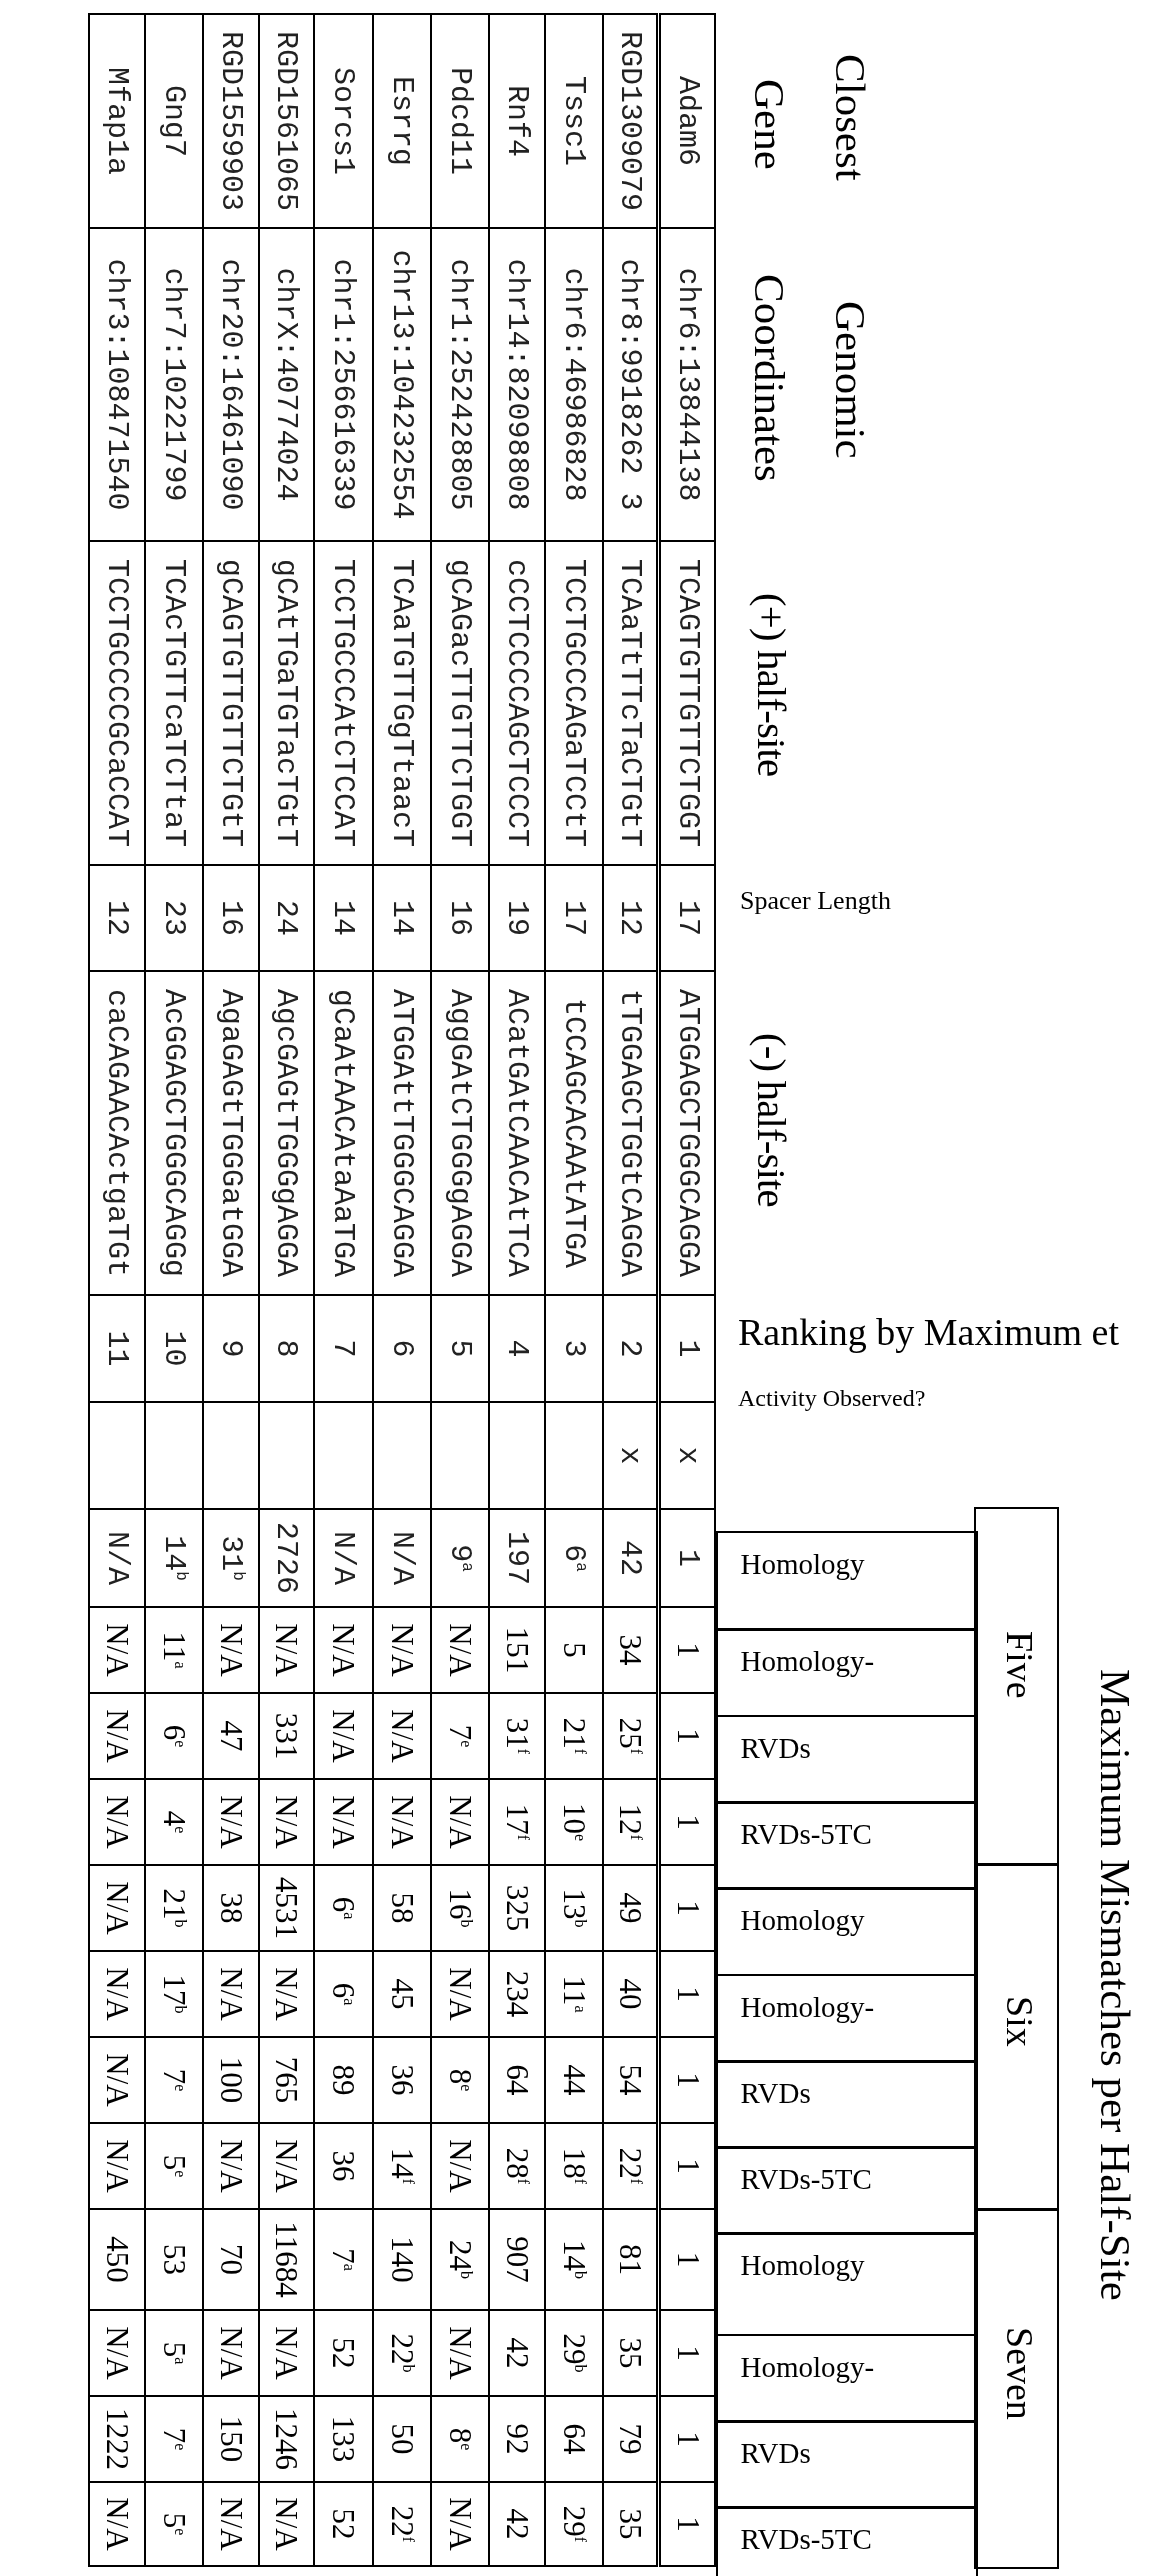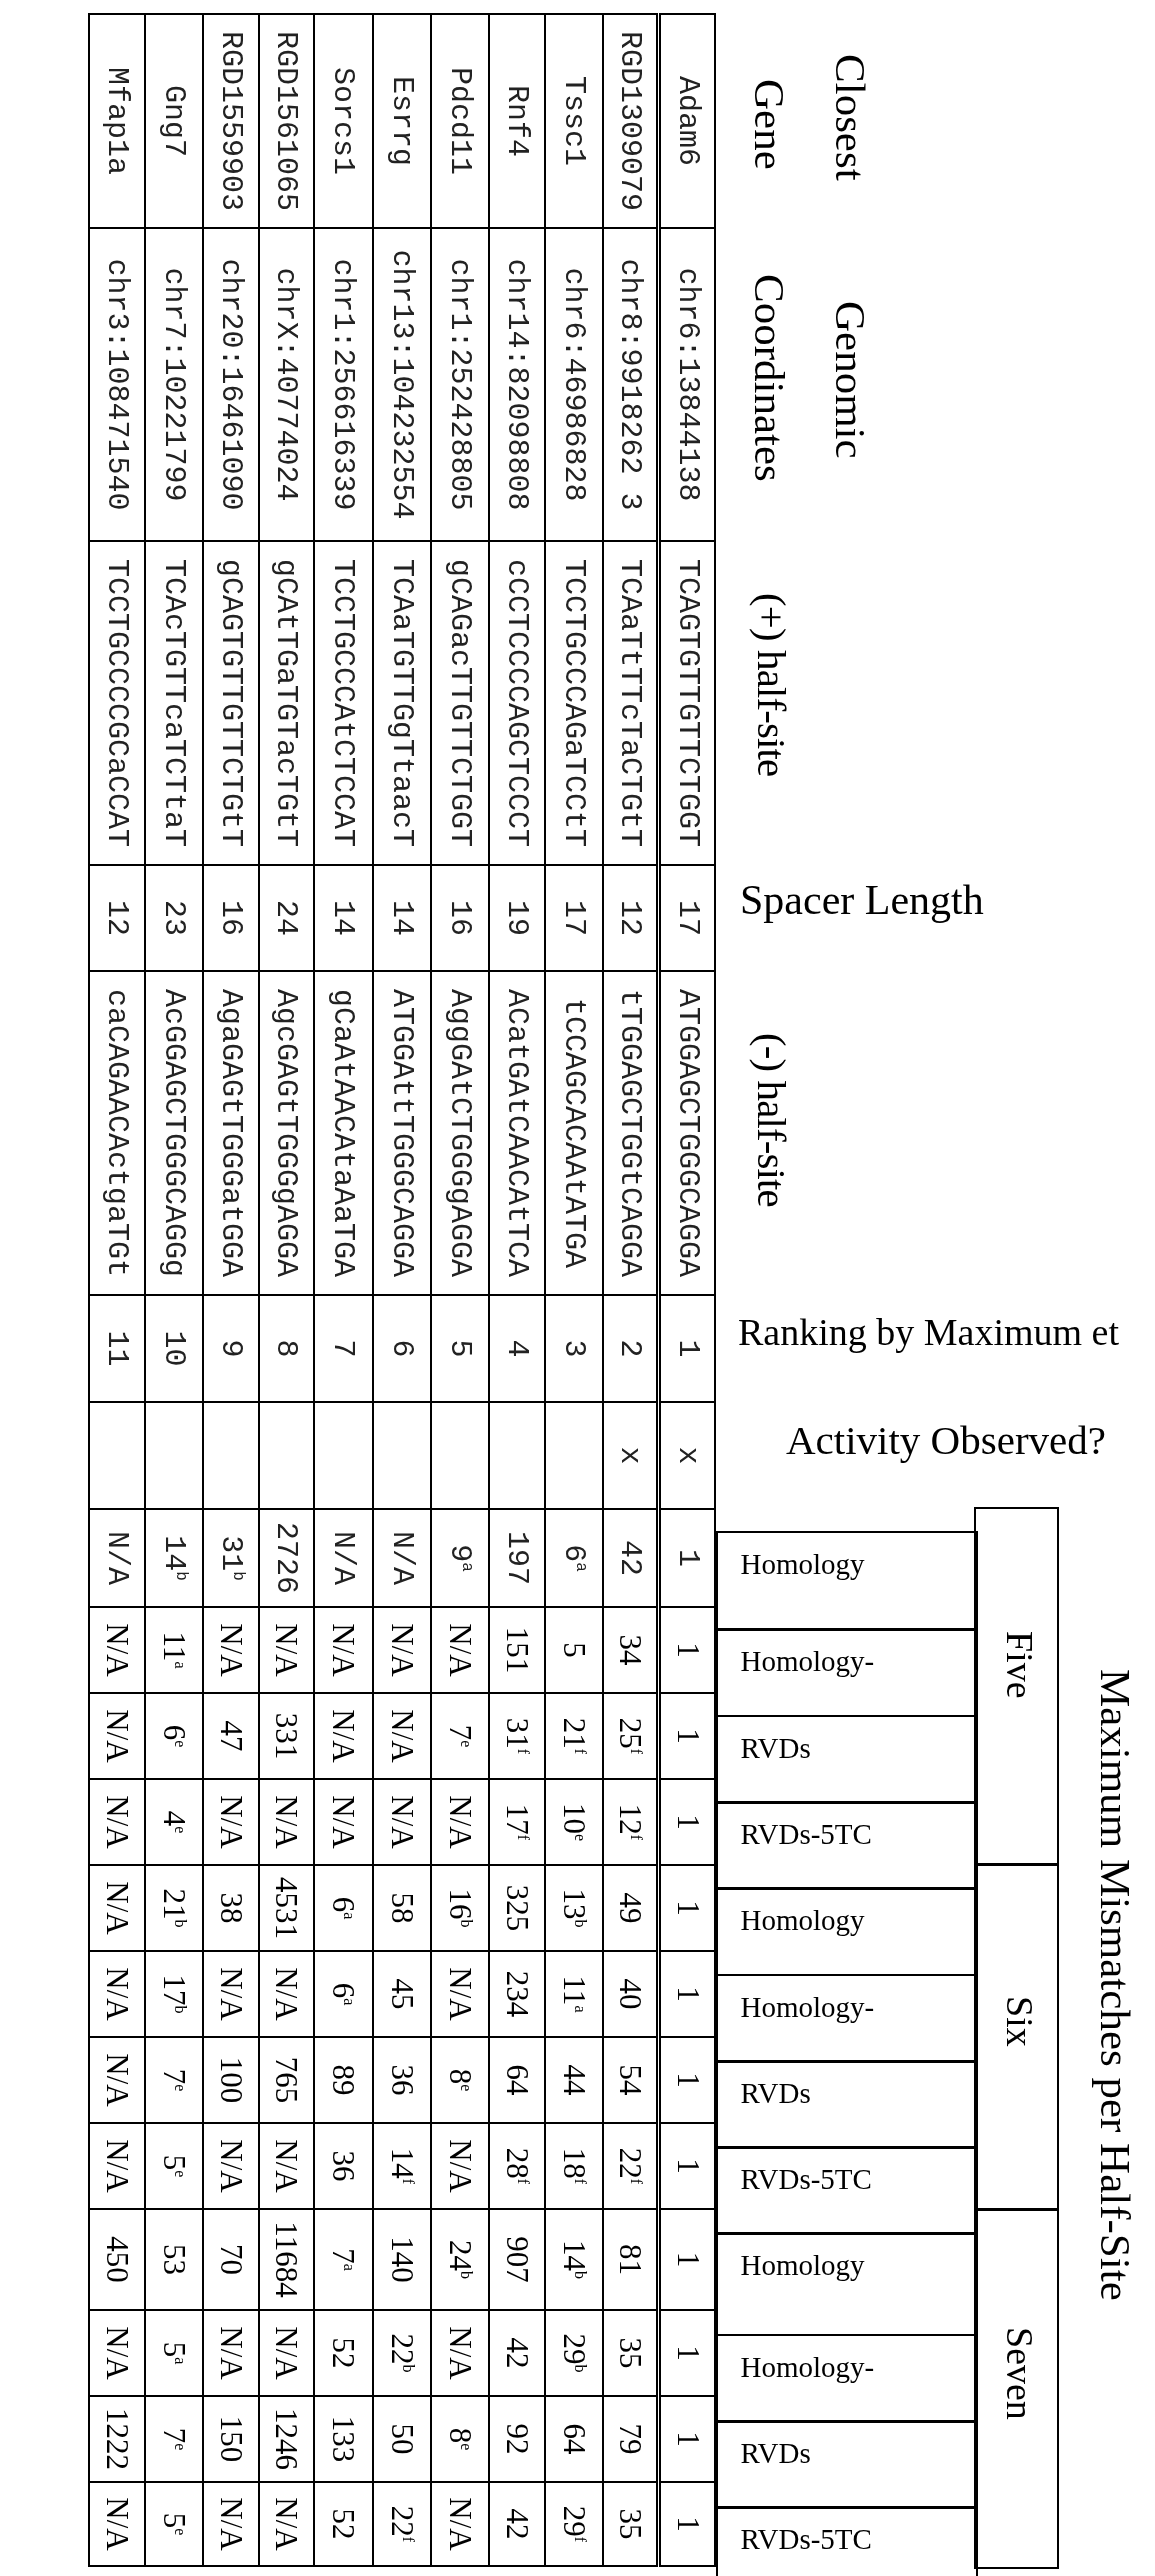--- a/index.html
+++ b/index.html
@@ -287,30 +287,30 @@
 </div>
 <div class="hdr vtext" style="left:872px; top:301px; font-size:43px; line-height:43px;">
   <span>Genomic</span>
 </div>
 <div class="hdr vtext" style="left:791px; top:274px; font-size:43px; line-height:43px;">
   <span>Coordinates</span>
 </div>
 <div class="hdr vtext" style="left:792px; top:593px; font-size:41px; line-height:41px; letter-spacing:-0.9px;">
   <span>(+) half-site</span>
 </div>
-<div class="hdr" style="left:740px; top:878px; font-size:42px; line-height:45px;text-align:center;">
+<div class="hdr" style="left:740px; top:878px; font-size:26px; line-height:45px;text-align:center;">
   <span>Spacer Length</span>
 </div>
 <div class="hdr vtext" style="left:792px; top:1033px; font-size:41px; line-height:41px; letter-spacing:-0.9px;">
   <span>(-) half-site</span>
 </div>
 <div class="hdr" style="left:738px; top:1310px; font-size:38px; line-height:45px;">
   <span>Ranking by Maximum et</span>
 </div>
-<div class="hdr" style="left:738px; top:1418px; font-size:41px; line-height:45px;margin-left:48px;">
+<div class="hdr" style="left:738px; top:1376px; font-size:24px; line-height:45px;">
   <span>Activity Observed?</span>
 </div>
 
 <div id="subheaders">
     <div class="sub" style="top: 1507px; height: 100px;"><span>Homology</span></div>
     <div class="sub" style="top: 1604px; height: 89px;"><span>Homology-</span></div>
     <div class="sub" style="top: 1691px; height: 89px;"><span>RVDs</span></div>
     <div class="sub" style="top: 1777px; height: 89px;"><span>RVDs-5TC</span></div>
     <div class="sub" style="top: 1863px; height: 89px;"><span>Homology</span></div>
     <div class="sub" style="top: 1950px; height: 89px;"><span>Homology-</span></div>

